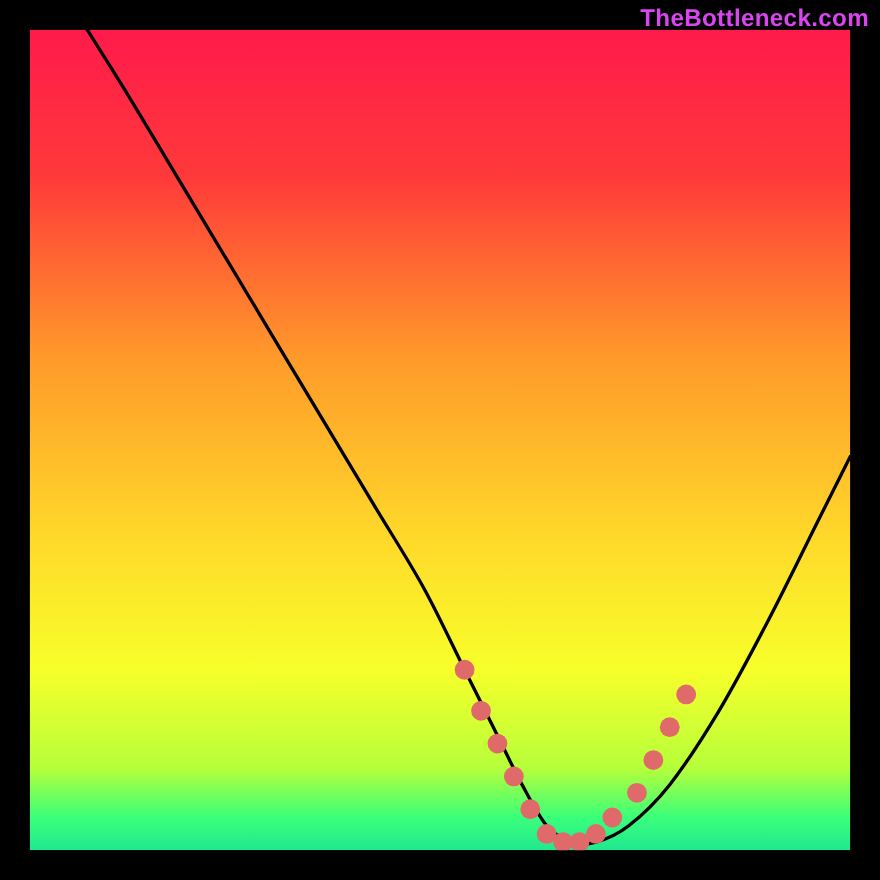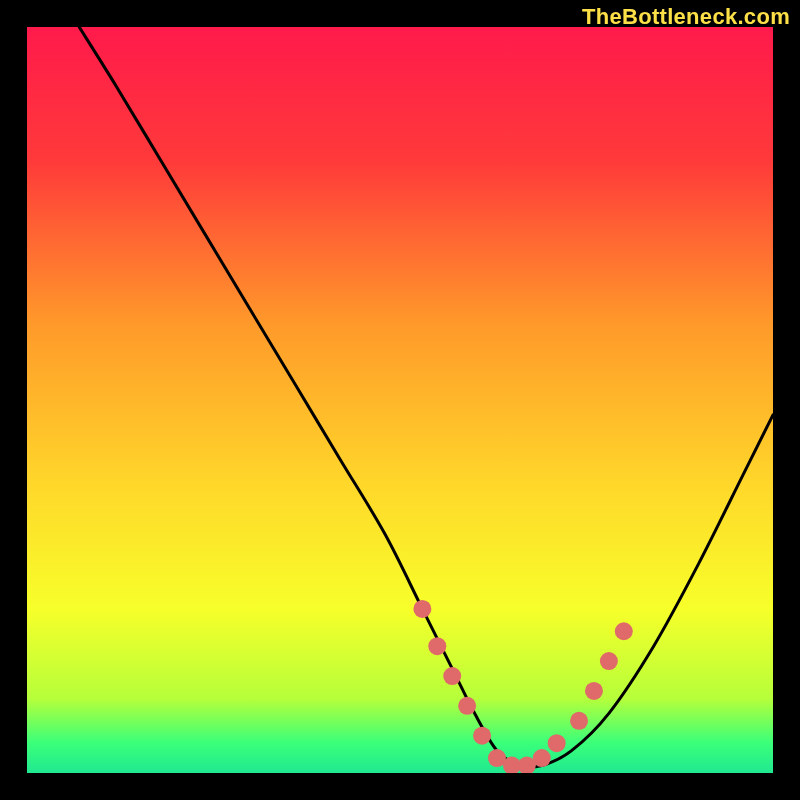--- a/index.html
+++ b/index.html
@@ -23,21 +23,21 @@
     position: absolute;
     left: 0;
     top: 0;
     width: 746px;
     height: 746px;
   }
   .watermark {
     position: absolute;
     top: 4px;
     right: 10px;
-    color: #fde047;
+    color: #d946ef;
     font-size: 22px;
     font-weight: 600;
     letter-spacing: 0.3px;
   }
   svg { display: block; }
 </style>
 </head>
 <body>
 
 <div class="frame">

